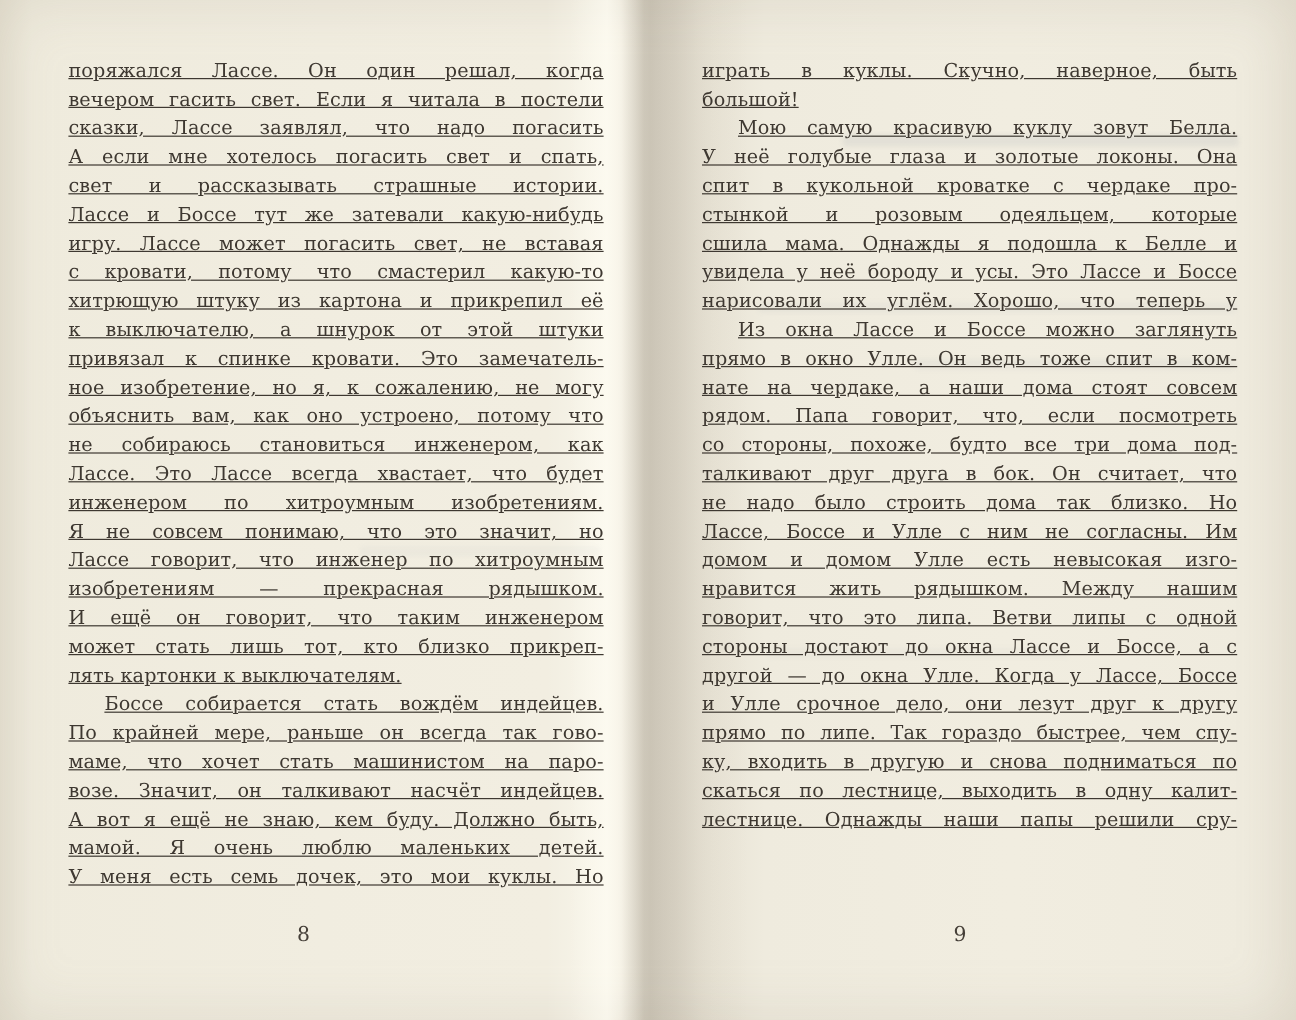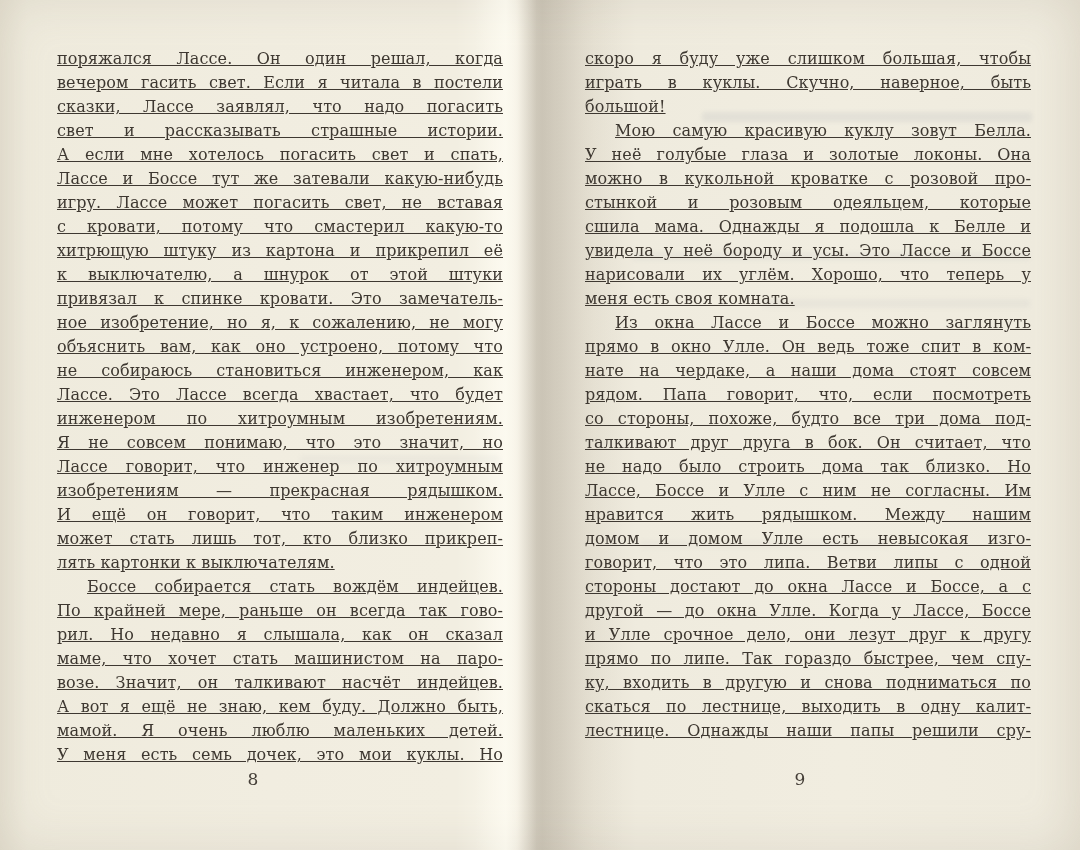--- a/index.html
+++ b/index.html
@@ -72,71 +72,68 @@
   <div class="ghost g1"></div>
   <div class="ghost g2"></div>
   <div class="ghost g3"></div>
   <div class="ghost g4"></div>
   <div class="ghost g5"></div>
 
   <div class="text-block left">
       <div class="line">поряжался Лассе. Он один решал, когда</div>
       <div class="line">вечером гасить свет. Если я читала в постели</div>
       <div class="line">сказки, Лассе заявлял, что надо погасить</div>
+      <div class="line">А если мне хотелось погасить свет и спать,</div>
       <div class="line">свет и рассказывать страшные истории.</div>
-      <div class="line">А если мне хотелось погасить свет и спать,</div>
       <div class="line">Лассе и Боссе тут же затевали какую-нибудь</div>
       <div class="line">игру. Лассе может погасить свет, не вставая</div>
       <div class="line">с кровати, потому что смастерил какую-то</div>
       <div class="line">хитрющую штуку из картона и прикрепил её</div>
       <div class="line">к выключателю, а шнурок от этой штуки</div>
       <div class="line">привязал к спинке кровати. Это замечатель-</div>
       <div class="line">ное изобретение, но я, к сожалению, не могу</div>
       <div class="line">объяснить вам, как оно устроено, потому что</div>
       <div class="line">не собираюсь становиться инженером, как</div>
       <div class="line">Лассе. Это Лассе всегда хвастает, что будет</div>
       <div class="line">инженером по хитроумным изобретениям.</div>
       <div class="line">Я не совсем понимаю, что это значит, но</div>
       <div class="line">Лассе говорит, что инженер по хитроумным</div>
       <div class="line">изобретениям — прекрасная рядышком.</div>
       <div class="line">И ещё он говорит, что таким инженером</div>
       <div class="line">может стать лишь тот, кто близко прикреп-</div>
       <div class="line end">лять картонки к выключателям.</div>
       <div class="line indent">Боссе собирается стать вождём индейцев.</div>
       <div class="line">По крайней мере, раньше он всегда так гово-</div>
-      <div class="line">рил. Но недавно я слышала, как он сказал</div>
       <div class="line">маме, что хочет стать машинистом на паро-</div>
       <div class="line">возе. Значит, он талкивают насчёт индейцев.</div>
       <div class="line">А вот я ещё не знаю, кем буду. Должно быть,</div>
       <div class="line">мамой. Я очень люблю маленьких детей.</div>
       <div class="line">У меня есть семь дочек, это мои куклы. Но</div>
     </div>
 
   <div class="text-block right">
-      <div class="line">скоро я буду уже слишком большая, чтобы</div>
       <div class="line">играть в куклы. Скучно, наверное, быть</div>
       <div class="line end">большой!</div>
       <div class="line indent">Мою самую красивую куклу зовут Белла.</div>
       <div class="line">У неё голубые глаза и золотые локоны. Она</div>
-      <div class="line">можно в кукольной кроватке с розовой про-</div>
+      <div class="line">спит в кукольной кроватке с чердаке про-</div>
       <div class="line">стынкой и розовым одеяльцем, которые</div>
       <div class="line">сшила мама. Однажды я подошла к Белле и</div>
       <div class="line">увидела у неё бороду и усы. Это Лассе и Боссе</div>
       <div class="line">нарисовали их углём. Хорошо, что теперь у</div>
-      <div class="line end">меня есть своя комната.</div>
       <div class="line indent">Из окна Лассе и Боссе можно заглянуть</div>
       <div class="line">прямо в окно Улле. Он ведь тоже спит в ком-</div>
       <div class="line">нате на чердаке, а наши дома стоят совсем</div>
       <div class="line">рядом. Папа говорит, что, если посмотреть</div>
       <div class="line">со стороны, похоже, будто все три дома под-</div>
       <div class="line">талкивают друг друга в бок. Он считает, что</div>
       <div class="line">не надо было строить дома так близко. Но</div>
       <div class="line">Лассе, Боссе и Улле с ним не согласны. Им</div>
+      <div class="line">домом и домом Улле есть невысокая изго-</div>
       <div class="line">нравится жить рядышком. Между нашим</div>
-      <div class="line">домом и домом Улле есть невысокая изго-</div>
       <div class="line">говорит, что это липа. Ветви липы с одной</div>
       <div class="line">стороны достают до окна Лассе и Боссе, а с</div>
       <div class="line">другой — до окна Улле. Когда у Лассе, Боссе</div>
       <div class="line">и Улле срочное дело, они лезут друг к другу</div>
       <div class="line">прямо по липе. Так гораздо быстрее, чем спу-</div>
       <div class="line">ку, входить в другую и снова подниматься по</div>
       <div class="line">скаться по лестнице, выходить в одну калит-</div>
       <div class="line">лестнице. Однажды наши папы решили сру-</div>
     </div>
 

